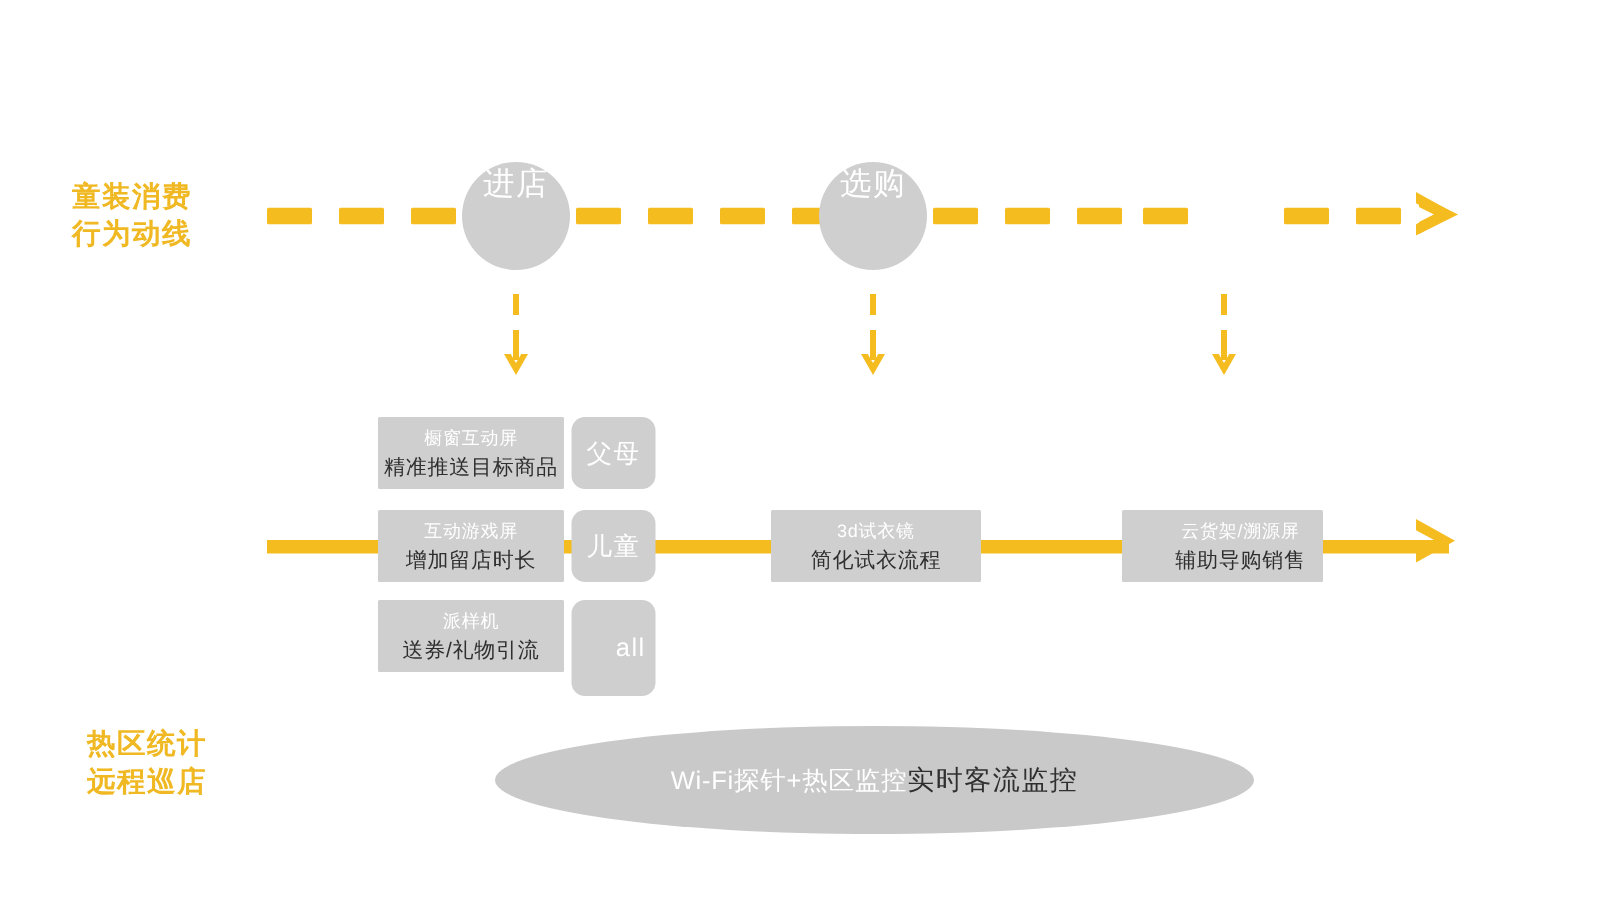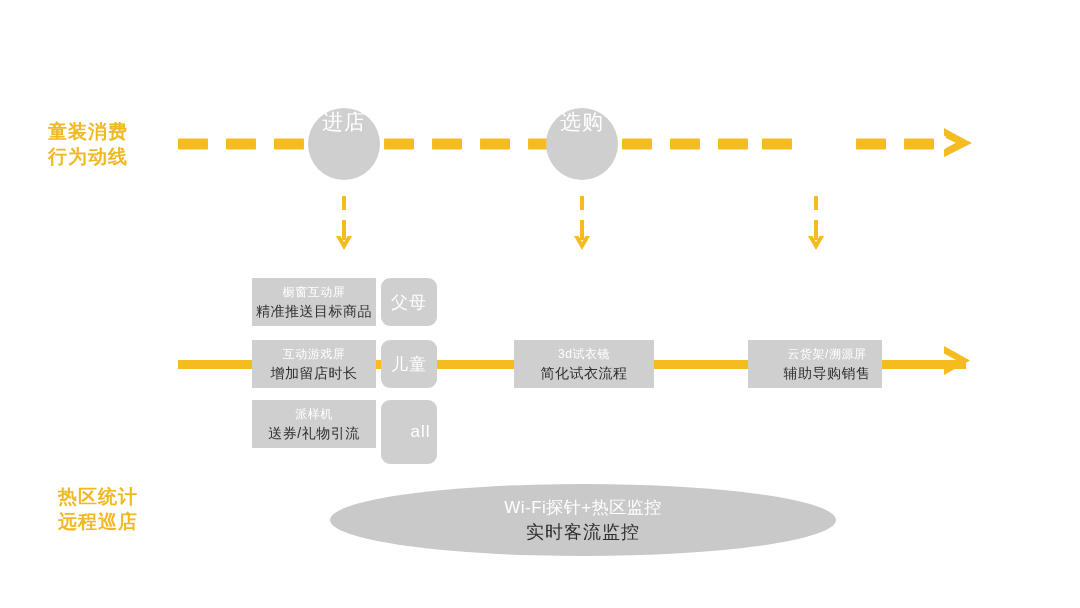--- a/index.html
+++ b/index.html
@@ -116,21 +116,21 @@
   #tag-2 { left: 381px; top: 400px; width: 56px; height: 64px; padding-left: 23px; }
 
   
   #monitor-ellipse {
     position: absolute;
     left: 330px; top: 484px;
     width: 506px; height: 72px;
     border-radius: 50% / 50%;
     background: #C9C9C9;
     display: flex;
-    flex-direction: column;
+    flex-direction: row;
     align-items: center;
     justify-content: center;
   }
   #monitor-title {
     color: #ffffff;
     font-size: 17px;
     line-height: 23px;
     letter-spacing: .5px;
   }
   #monitor-sub {

